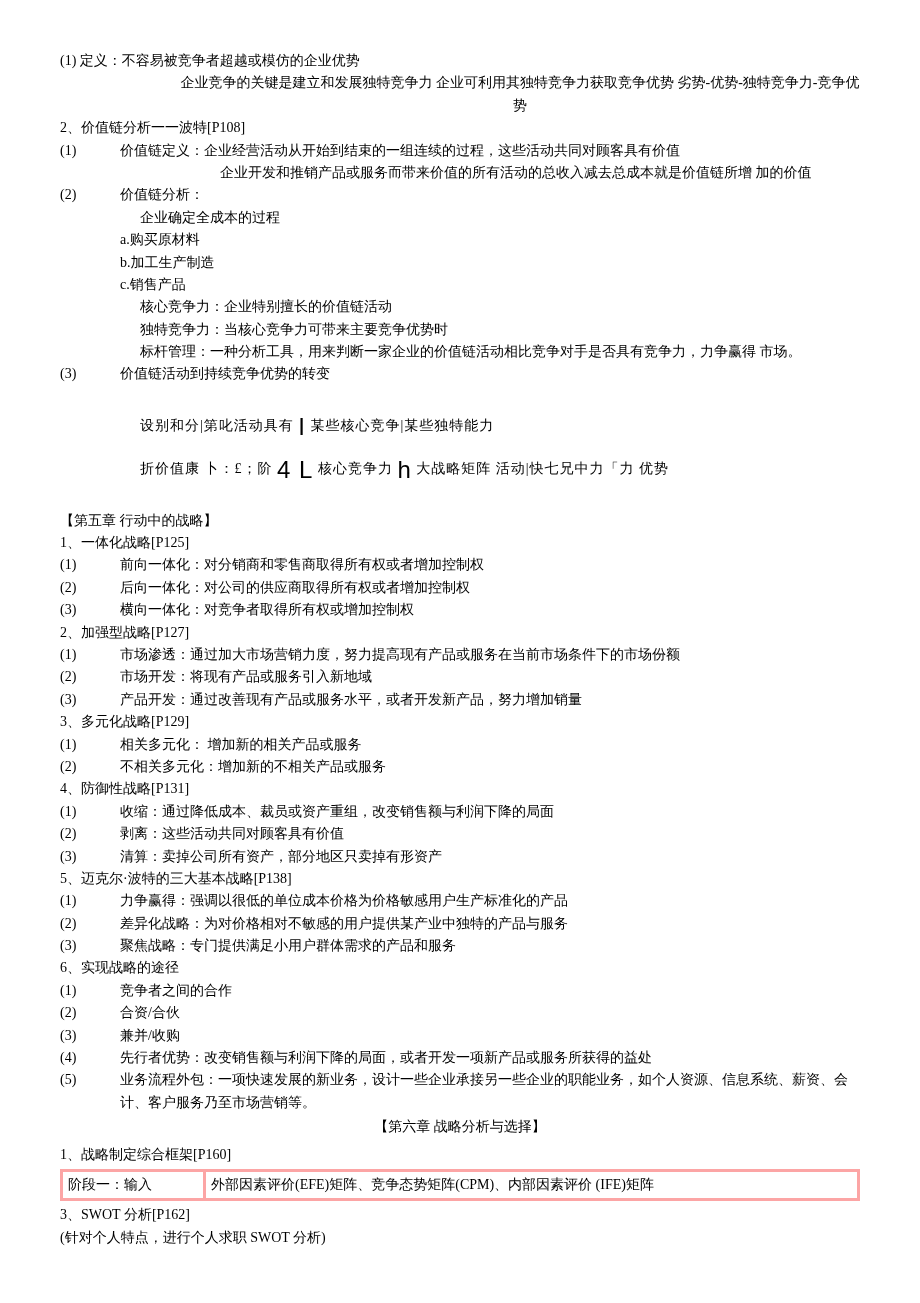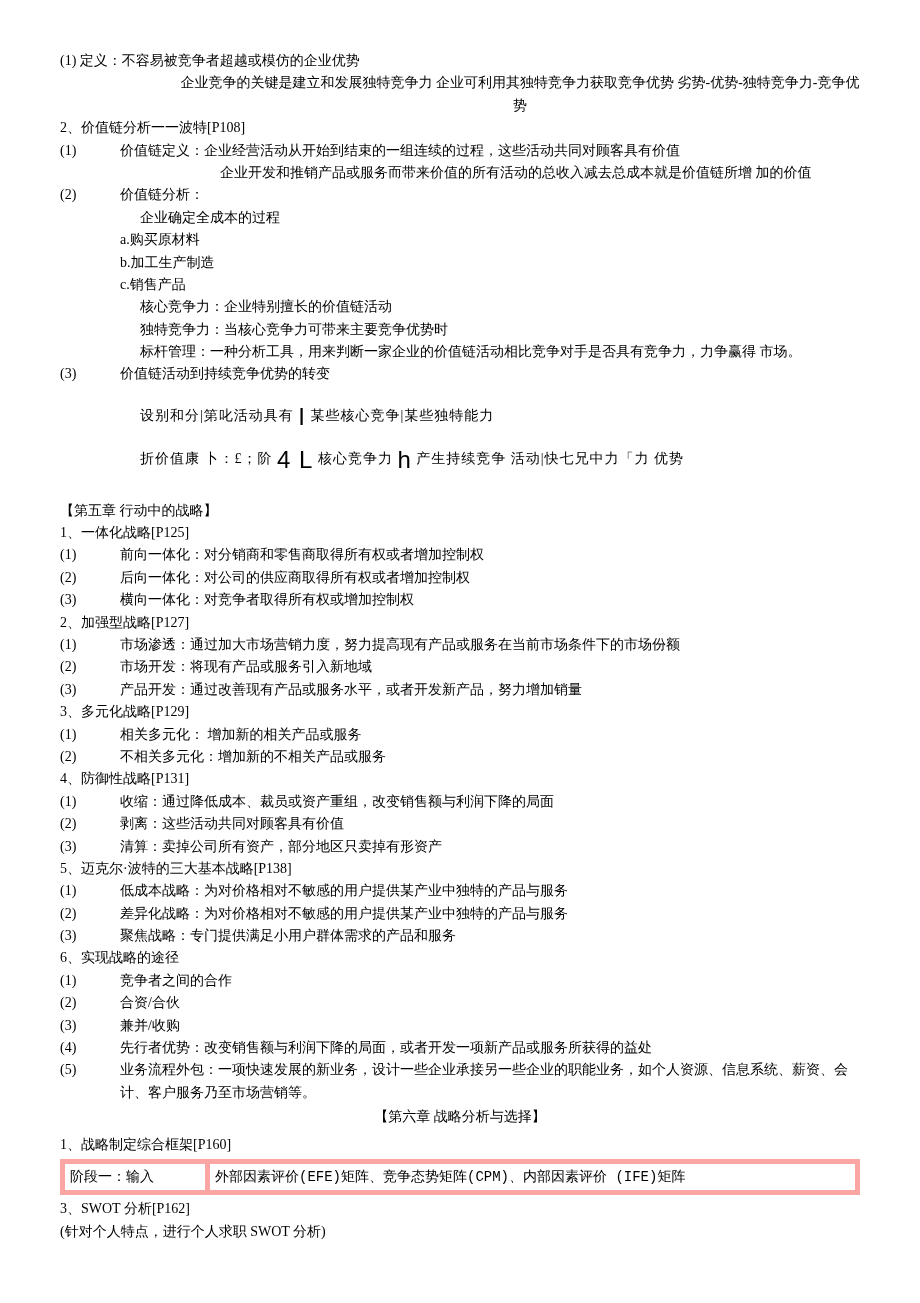--- a/index.html
+++ b/index.html
@@ -14,21 +14,21 @@
     }
     .indent-3 { padding-left: 80px; }
     .indent-4 { padding-left: 120px; text-align: center; }
     .num-item { display: flex; }
     .num-item .num { width: 40px; flex-shrink: 0; }
     .num-item .txt { flex: 1; }
     .num-item-6 .num { width: 60px; }
     .ch-title { margin-top: 20px; }
     .center-h { text-align: center; margin: 2px 0 5px; }
     table { border-collapse: collapse; width: 100%; margin: 3px 0; }
-    td { border: 5px solid #fca5a5; padding: 2px 5px; vertical-align: top; font-family: Liberation Mono, monospace; }
+    td { border: 3px solid #fca5a5; padding: 2px 5px; vertical-align: top; }
     .col-a { width: 130px; }
     .garbled { letter-spacing: 1px; }
     .garbled .big { font-size: 24px; font-family: sans-serif; vertical-align: middle; }
   </style>
 </head>
 <body>
 
 <div><span>(1) 定义：</span><span>不容易被竞争者超越或模仿的企业优势</span></div>
 <div class="indent-4">企业竞争的关键是建立和发展独特竞争力 企业可利用其独特竞争力获取竞争优势 劣势-优势-独特竞争力-竞争优势</div>
 <div>2、价值链分析一一波特[P108]</div>
@@ -45,25 +45,25 @@
 <div style="padding-left:60px">a.购买原材料</div>
 <div style="padding-left:60px">b.加工生产制造</div>
 <div style="padding-left:60px">c.销售产品</div>
 <div class="indent-3">核心竞争力：企业特别擅长的价值链活动</div>
 <div class="indent-3">独特竞争力：当核心竞争力可带来主要竞争优势时</div>
 <div class="indent-3">标杆管理：一种分析工具，用来判断一家企业的价值链活动相比竞争对手是否具有竞争力，力争赢得  市场。</div>
 <div class="num-item num-item-6">
     <span class="num">(3)</span>
     <span class="txt">价值链活动到持续竞争优势的转变</span>
   </div>
-<div class="indent-3 garbled" style="margin-top:12px">
+<div class="indent-3 garbled" style="margin-top:22px">
   <span>设别和分|第叱活动具有</span> <span class="big">I</span> <span>某些核心竞争|某些独特能力</span>
 </div>
 <div class="indent-3 garbled" style="margin:5px 0 15px">
-  <span>折价值康  卜：£；阶</span> <span class="big">4 L</span> <span>核心竞争力</span> <span class="big">h</span> <span>产生持续竞争  活动|快七兄中力「力    优势</span>
+  <span>折价值康  卜：£；阶</span> <span class="big">4 L</span> <span>核心竞争力</span> <span class="big">h</span> <span>大战略矩阵  活动|快七兄中力「力    优势</span>
 </div>
 
 <div class="ch-title">【第五章 行动中的战略】</div>
 <div>1、一体化战略[P125]</div>
 <div class="num-item num-item-6">
     <span class="num">(1)</span>
     <span class="txt">前向一体化：对分销商和零售商取得所有权或者增加控制权</span>
   </div>
 <div class="num-item num-item-6">
     <span class="num">(2)</span>
@@ -104,21 +104,21 @@
     <span class="num">(2)</span>
     <span class="txt">剥离：这些活动共同对顾客具有价值</span>
   </div>
 <div class="num-item num-item-6">
     <span class="num">(3)</span>
     <span class="txt">清算：卖掉公司所有资产，部分地区只卖掉有形资产</span>
   </div>
 <div>5、迈克尔·波特的三大基本战略[P138]</div>
 <div class="num-item num-item-6">
     <span class="num">(1)</span>
-    <span class="txt">低成本战略：为对价格相对不敏感的用户提供某产业中独特的产品与服务</span>
+    <span class="txt">力争赢得：强调以很低的单位成本价格为价格敏感用户生产标准化的产品</span>
   </div>
 <div class="num-item num-item-6">
     <span class="num">(2)</span>
     <span class="txt">差异化战略：为对价格相对不敏感的用户提供某产业中独特的产品与服务</span>
   </div>
 <div class="num-item num-item-6">
     <span class="num">(3)</span>
     <span class="txt">聚焦战略：专门提供满足小用户群体需求的产品和服务</span>
   </div>
 <div>6、实现战略的途径</div>

